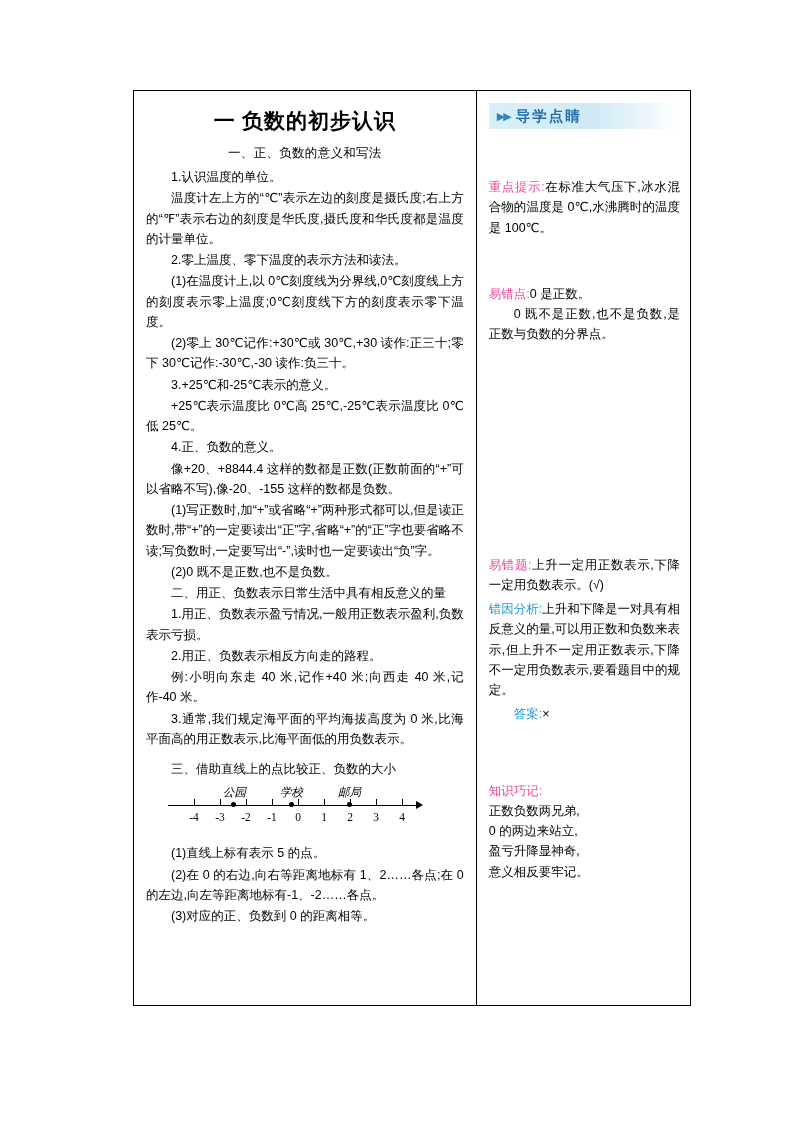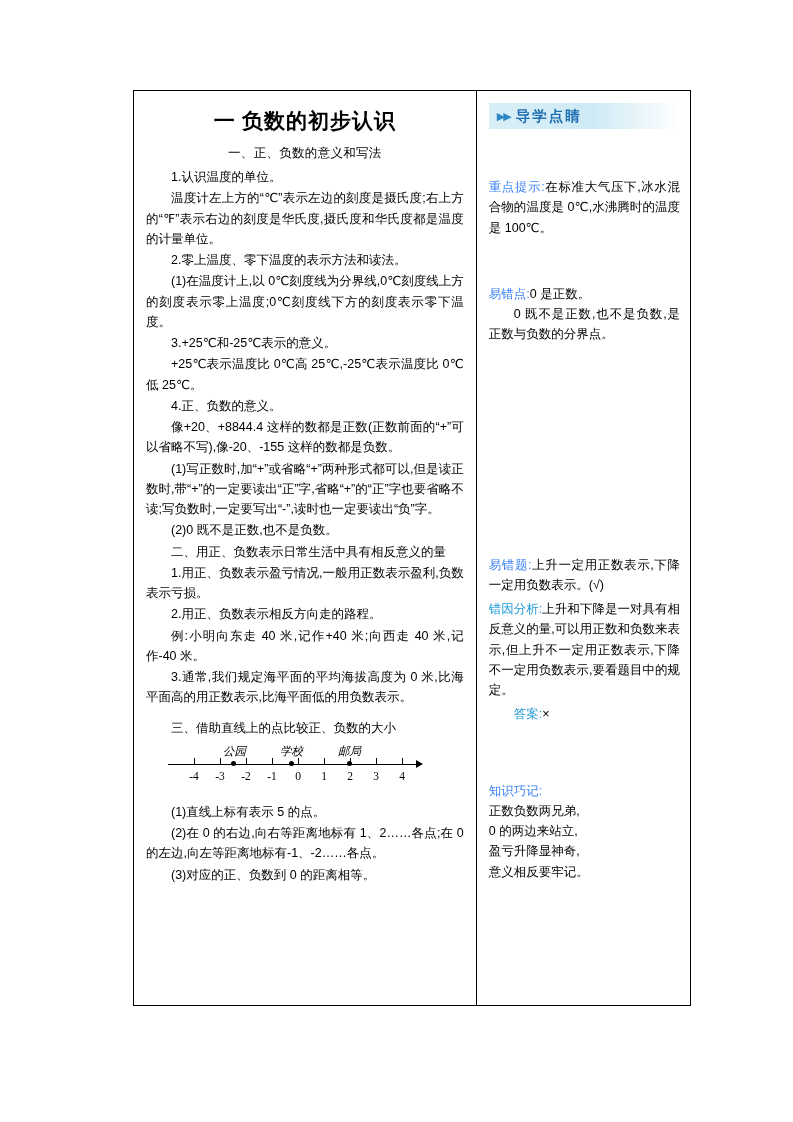--- a/index.html
+++ b/index.html
@@ -95,21 +95,21 @@
     font-size: 12.5px;
     line-height: 1.62;
     margin: 0;
     text-align: justify;
     text-justify: inter-ideograph;
   }
   .rpara.indent {
     text-indent: 2em;
   }
   .lbl-pink {
-    color: #3b82f6;
+    color: #ec4899;
   }
   .lbl-blue {
     color: #1f9ad6;
   }
   .spacer-1 { height: 34px; }
   .spacer-2 { height: 206px; }
   .spacer-3 { height: 52px; }
   
   .numline-wrap {
     margin: 6px 0 6px 0;
@@ -184,20 +184,21 @@
 
     <div class="col-left">
       <h1 class="title">一  负数的初步认识</h1>
 
       <p class="sub-head">一、正、负数的意义和写法</p>
 
       <p class="para indent">1.认识温度的单位。</p>
       <p class="para indent">温度计左上方的“℃”表示左边的刻度是摄氏度;右上方的“℉”表示右边的刻度是华氏度,摄氏度和华氏度都是温度的计量单位。</p>
       <p class="para indent">2.零上温度、零下温度的表示方法和读法。</p>
       <p class="para indent">(1)在温度计上,以 0℃刻度线为分界线,0℃刻度线上方的刻度表示零上温度;0℃刻度线下方的刻度表示零下温度。</p>
+      <p class="para indent">(2)零上 30℃记作:+30℃或 30℃,+30 读作:正三十;零下 30℃记作:-30℃,-30 读作:负三十。</p>
       <p class="para indent">3.+25℃和-25℃表示的意义。</p>
       <p class="para indent">+25℃表示温度比 0℃高 25℃,-25℃表示温度比 0℃低 25℃。</p>
       <p class="para indent">4.正、负数的意义。</p>
       <p class="para indent">像+20、+8844.4 这样的数都是正数(正数前面的“+”可以省略不写),像-20、-155 这样的数都是负数。</p>
       <p class="para indent">(1)写正数时,加“+”或省略“+”两种形式都可以,但是读正数时,带“+”的一定要读出“正”字,省略“+”的“正”字也要省略不读;写负数时,一定要写出“-”,读时也一定要读出“负”字。</p>
       <p class="para indent">(2)0 既不是正数,也不是负数。</p>
 
       <p class="para indent">二、用正、负数表示日常生活中具有相反意义的量</p>
       <p class="para indent">1.用正、负数表示盈亏情况,一般用正数表示盈利,负数表示亏损。</p>
       <p class="para indent">2.用正、负数表示相反方向走的路程。</p>

